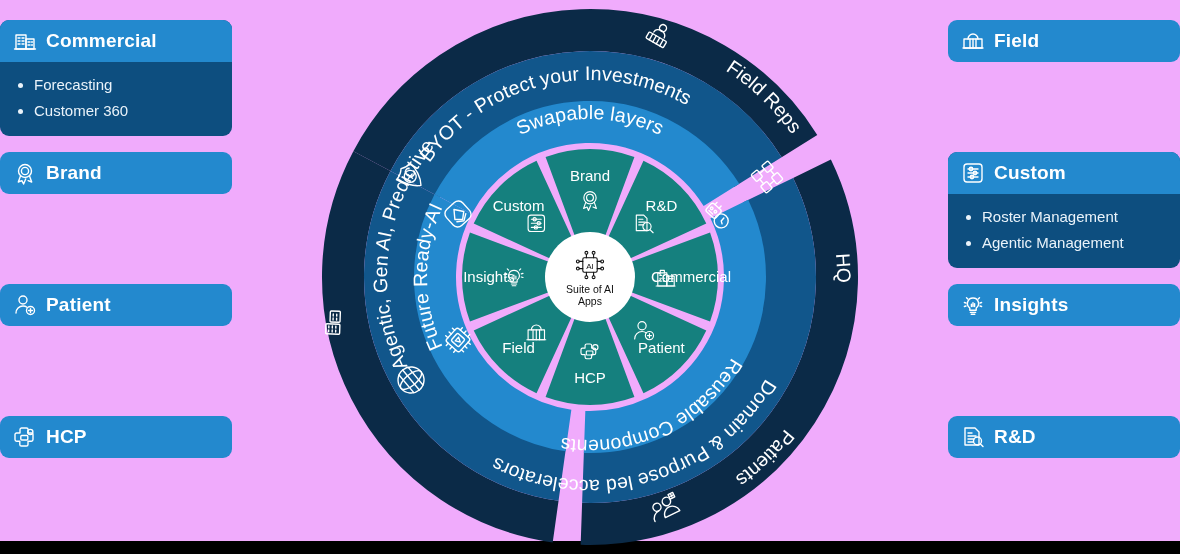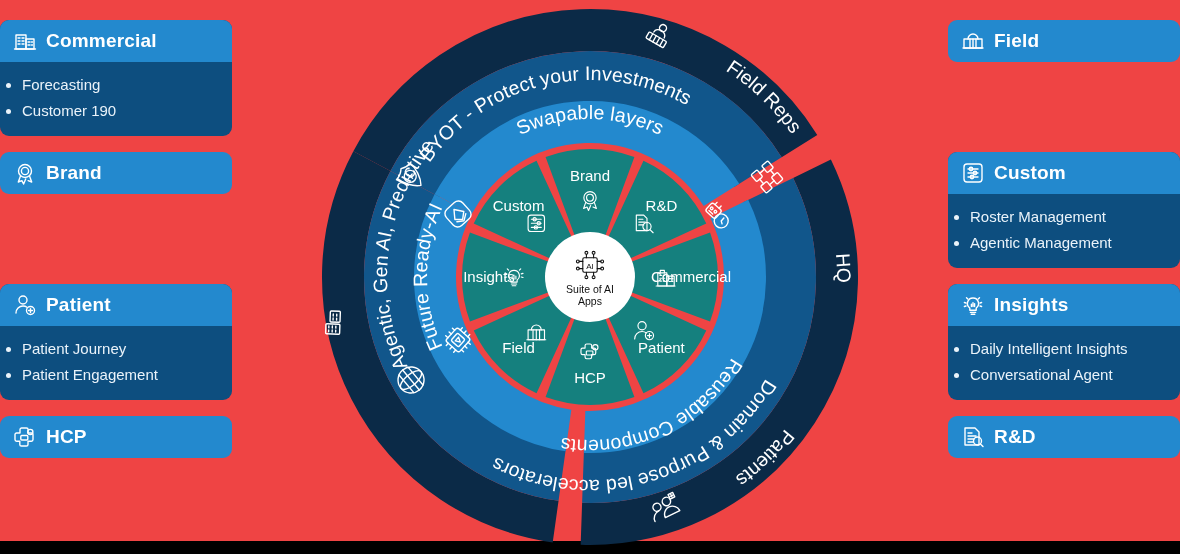--- a/index.html
+++ b/index.html
@@ -3,21 +3,21 @@
 <meta charset="utf-8">
 <title>Suite of AI Apps Wheel</title>
 <style>
   * { box-sizing: border-box; margin: 0; padding: 0; }
   html, body {
     width: 1180px; height: 554px;
     background: #000000;
     font-family: "Liberation Sans", sans-serif;
     overflow: hidden;
   }
-  #page { position: relative; width: 1180px; height: 541px; background: #ef4444; }
+  #page { position: relative; width: 1180px; height: 541px; background: #f0abfc; }
 
   
   .card {
     position: absolute;
     width: 232px;
     border-radius: 9px;
     overflow: hidden;
     background: #0d4e7f;
   }
   .card-header {
@@ -35,21 +35,21 @@
     font-weight: bold;
     letter-spacing: .2px;
     white-space: nowrap;
   }
   .card-body { padding: 10px 12px 12px 22px; }
   .card-body li {
     color: #eaf3fa;
     font-size: 15px;
     line-height: 1.72;
     list-style: disc;
-    margin-left: 0;
+    margin-left: 12px;
   }
   .card-body li::marker { color: #eaf3fa; }
 
   .left-col  { left: 0px; }
   .right-col { left: 948px; }
 
   
   #wheel { position: absolute; left: 315px; top: 2px; width: 550px; height: 550px; }
   #wheel svg { display: block; }
   .ringlabel {
@@ -91,21 +91,21 @@
           <rect x="4" y="7" width="10" height="14"></rect>
           <rect x="14" y="11" width="8" height="10"></rect>
           <path d="M6 10h2M10 10h2M6 13h2M10 13h2M6 16h2M10 16h2M16 14h2M19.5 14h1M16 17h2M19.5 17h1"></path>
           <path d="M2.5 21h21"></path>
         </g>
       </svg>
       <span class="card-title">Commercial</span>
     </div>
     <ul class="card-body">
       <li>Forecasting</li>
-      <li>Customer 190</li>
+      <li>Customer 360</li>
     </ul>
   </div>
 
   <div class="card left-col" style="top:152px;">
     <div class="card-header">
       <svg class="ic" width="26" height="26" viewBox="0 0 26 26">
         <g class="ic-stroke">
           <circle cx="13" cy="11" r="6.5"></circle>
           <circle cx="13" cy="11" r="3.6"></circle>
           <path d="M8.4 16.3 6.3 22l3.6-1.4L11.6 24l2.1-5"></path>
@@ -121,24 +121,20 @@
       <svg class="ic" width="26" height="26" viewBox="0 0 26 26">
         <g class="ic-stroke">
           <circle cx="11" cy="8" r="4"></circle>
           <path d="M4 21c0-4 3.2-7 7-7 1.5 0 2.9.4 4 1.2"></path>
           <circle cx="18.5" cy="18.5" r="4"></circle>
           <path d="M18.5 16.6v3.8M16.6 18.5h3.8"></path>
         </g>
       </svg>
       <span class="card-title">Patient</span>
     </div>
-    <ul class="card-body">
-      <li>Patient Journey</li>
-      <li>Patient Engagement</li>
-    </ul>
   </div>
 
   <div class="card left-col" style="top:416px;">
     <div class="card-header">
       <svg class="ic" width="26" height="26" viewBox="0 0 26 26">
         <g class="ic-stroke">
           <path d="M9.5 4h5a1.6 1.6 0 0 1 1.6 1.6V9h3.4A1.6 1.6 0 0 1 21 10.6v5a1.6 1.6 0 0 1-1.6 1.6H16v3.2a1.6 1.6 0 0 1-1.6 1.6h-5a1.6 1.6 0 0 1-1.6-1.6V17.2H4.6A1.6 1.6 0 0 1 3 15.6v-5A1.6 1.6 0 0 1 4.6 9H8V5.6A1.6 1.6 0 0 1 9.5 4Z"></path>
           <rect x="8.8" y="11.5" width="7" height="4.5" rx="1"></rect>
           <circle cx="18.3" cy="8" r="2.6"></circle>
         </g>
@@ -185,24 +181,20 @@
       <svg class="ic" width="26" height="26" viewBox="0 0 26 26">
         <g class="ic-stroke">
           <path d="M13 6a5.5 5.5 0 0 0-3.2 10v2.2h6.4V16A5.5 5.5 0 0 0 13 6Z"></path>
           <path d="M10.4 20.4h5.2M11.2 22.3h3.6"></path>
           <path d="M11.4 14.6v-2.4M13 14.6v-4M14.6 14.6v-3"></path>
           <path d="M4.4 10.5 6 11M4.4 14.5 6 14M21.6 10.5 20 11M21.6 14.5 20 14M6.5 5.8 7.8 7M19.5 5.8 18.2 7"></path>
         </g>
       </svg>
       <span class="card-title">Insights</span>
     </div>
-    <ul class="card-body">
-      <li>Daily Intelligent Insights</li>
-      <li>Conversational Agent</li>
-    </ul>
   </div>
 
   <div class="card right-col" style="top:416px;">
     <div class="card-header">
       <svg class="ic" width="26" height="26" viewBox="0 0 26 26">
         <g class="ic-stroke">
           <path d="M5 4h10l4 4v13H5z"></path>
           <path d="M8 9h4M8 12h8M8 15h6M8 18h5"></path>
           <circle cx="17.5" cy="17" r="4"></circle>
           <path d="M20.4 19.9 23 22.5"></path>

